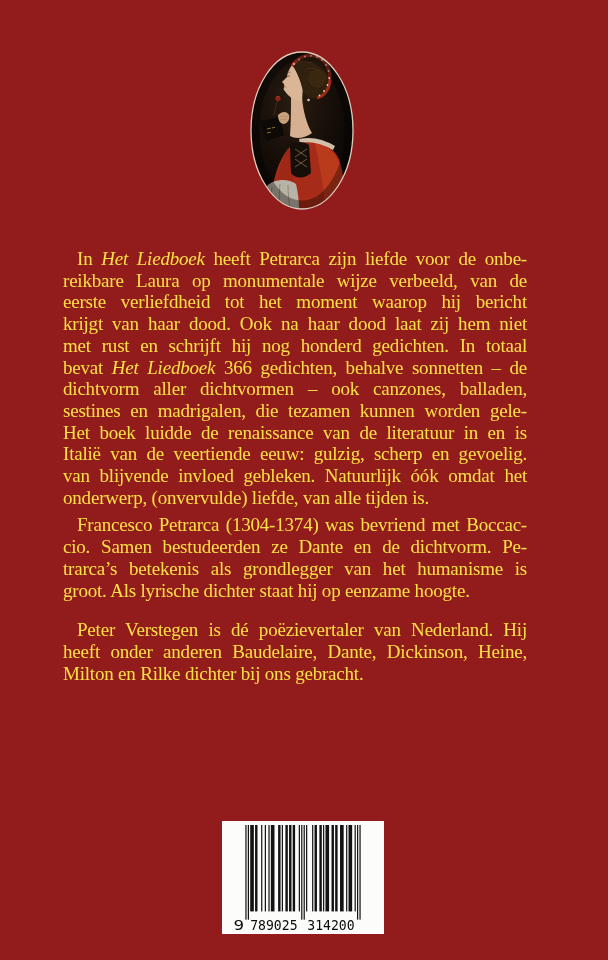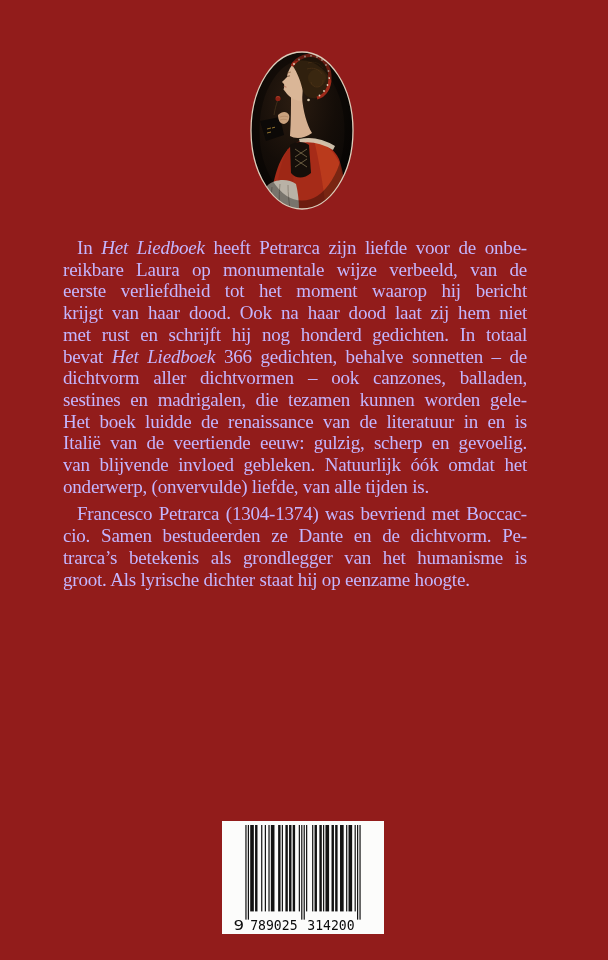--- a/index.html
+++ b/index.html
@@ -5,22 +5,22 @@
   html,body{margin:0;padding:0;background:#6b1412;}
   .cover{
     position:relative;width:608px;height:960px;overflow:hidden;
     background:#921c1b;
     font-family:"Liberation Serif", serif;
   }
   
   .portrait{position:absolute;left:250px;top:51px;width:104px;height:159px;}
   
   .blurb{
-    position:absolute;left:63px;top:237px;width:464px;
-    color:#c4b5fd;font-size:19px;line-height:21.7px;letter-spacing:-0.2px;
+    position:absolute;left:63px;top:248px;width:464px;
+    color:#fde047;font-size:19px;line-height:21.7px;letter-spacing:-0.2px;
   }
   .para{margin:0;}
   .para.p1{margin-top:6px;}
   .para.p2{margin-top:18px;}
   .line{text-align:justify;text-align-last:justify;}
   .line.last{text-align-last:left;}
   .line.first{text-indent:14px;}
   .line em{font-style:italic;}
   
   .barcode-box{
@@ -123,20 +123,25 @@
         <div class="line">Italië van de veertiende eeuw: gulzig, scherp en gevoelig.</div>
         <div class="line">van blijvende invloed gebleken. Natuurlijk óók omdat het</div>
         <div class="line last">onderwerp, (onvervulde) liefde, van alle tijden is.</div>
       </div>
       <div class="para p1">
         <div class="line first">Francesco Petrarca (1304-1374) was bevriend met Boccac-</div>
         <div class="line">cio. Samen bestudeerden ze Dante en de dichtvorm. Pe-</div>
         <div class="line">trarca’s betekenis als grondlegger van het humanisme is</div>
         <div class="line last">groot. Als lyrische dichter staat hij op eenzame hoogte.</div>
       </div>
+      <div class="para p2">
+        <div class="line first">Peter Verstegen is dé poëzievertaler van Nederland. Hij</div>
+        <div class="line">heeft onder anderen Baudelaire, Dante, Dickinson, Heine,</div>
+        <div class="line last">Milton en Rilke dichter bij ons gebracht.</div>
+      </div>
     </div>
 
   <div class="barcode-box">
     <svg width="142" height="107" viewBox="0 0 117 104" preserveAspectRatio="none" xmlns="http://www.w3.org/2000/svg">
       <g id="barcode-bars">
           <rect x="11" y="0" width="1" height="92"></rect>
           <rect x="13" y="0" width="1" height="92"></rect>
           <rect x="15" y="0" width="3" height="84"></rect>
           <rect x="19" y="0" width="2" height="84"></rect>
           <rect x="24" y="0" width="1" height="84"></rect>

